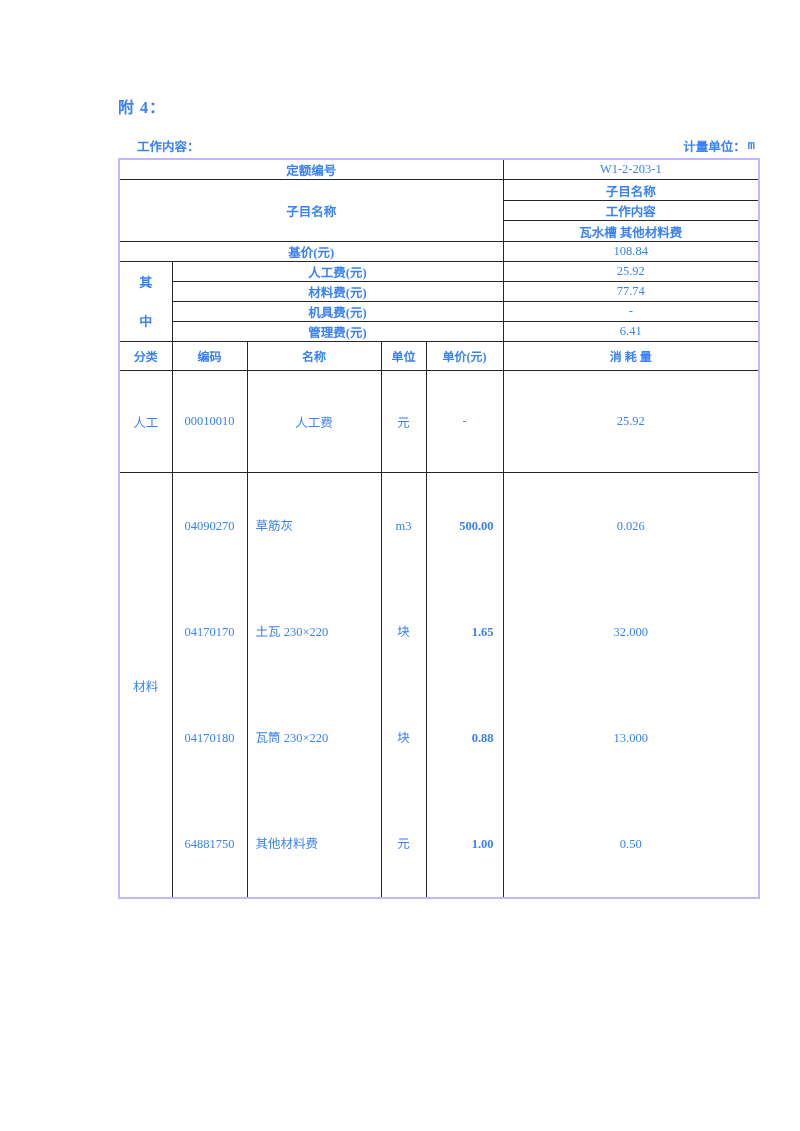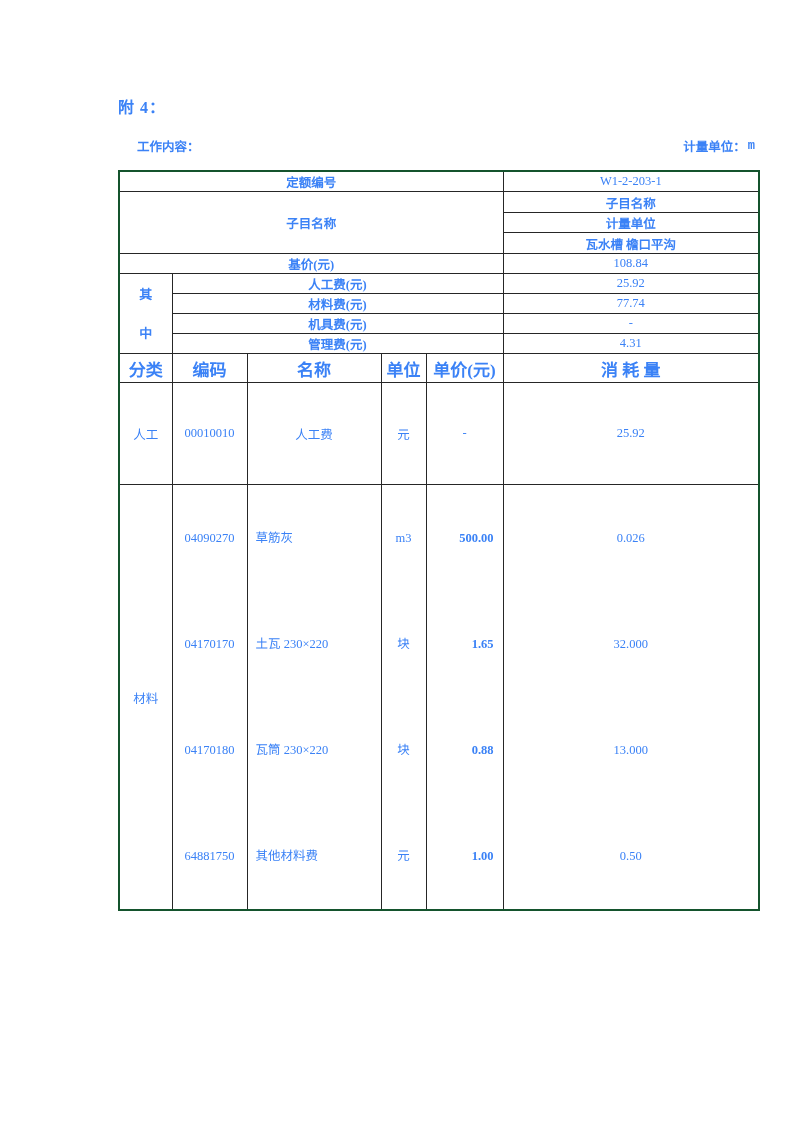--- a/index.html
+++ b/index.html
@@ -24,37 +24,36 @@
   }
   .meta-left { display:flex; align-items:center; }
   .work-content-text { margin-left:28px; }
   .meta-right { display:flex; align-items:center; }
   .unit-value { font-family:"Liberation Mono","DejaVu Sans Mono",monospace; font-size:12px; font-weight:700; margin-left:2px; }
 
   table.quota-table {
     position:absolute; left:118px; top:158px;
     width:640px;
     border-collapse:collapse; table-layout:fixed;
-    border:2px solid #14532d;
-    margin-top:12px;
+    border:2px solid #c4b5fd;
   }
   .quota-table td {
     border:1px solid #262626;
     padding:0;
     font-size:12.5px;
     text-align:center;
     vertical-align:middle;
     overflow:hidden;
   }
   .lbl { font-weight:700; font-size:13px; }
   .val { font-size:12.5px; }
   .val-bold { font-weight:700; font-size:12.5px; }
   .among-cell > div { line-height:1; font-weight:700; font-size:13px; }
   .among-inner { height:100%; min-height:78px; display:flex; flex-direction:column; justify-content:space-around; align-items:center; }
-  .colhead td { font-weight:700; font-size:17px; }
+  .colhead td { font-weight:700; font-size:12px; }
   .cat-cell { font-weight:400; font-size:12.5px; }
   .name-cell { text-align:left; padding-left:8px; }
   .price-cell { text-align:right; padding-right:9px; }
   .stack-cell { vertical-align:top; }
   .stack-inner {
     height:424px; display:flex; flex-direction:column;
     justify-content:space-around; align-items:stretch;
   }
   .stack-inner > div { line-height:1.2; }
   .st-center { text-align:center; }
@@ -98,24 +97,24 @@
     <tbody>
       <tr class="h22">
         <td colspan="5" class="lbl">定额编号</td>
         <td class="val">W1-2-203-1</td>
       </tr>
       <tr class="h23">
         <td colspan="5" rowspan="3" class="lbl">子目名称</td>
         <td class="val-bold">子目名称</td>
       </tr>
       <tr class="h20">
-        <td class="val-bold">计量单位</td>
+        <td class="val-bold">工作内容</td>
       </tr>
       <tr class="h23">
-        <td class="val-bold">瓦水槽 檐口平沟</td>
+        <td class="val-bold">瓦水槽 其他材料费</td>
       </tr>
       <tr class="h21">
         <td colspan="5" class="lbl">基价(元)</td>
         <td class="val">108.84</td>
       </tr>
       <tr class="h19">
         <td rowspan="4" class="among-cell">
           <div class="among-inner">
             <div>其</div>
             <div>中</div>
@@ -127,21 +126,21 @@
       <tr class="h21">
         <td colspan="4" class="lbl">材料费(元)</td>
         <td class="val">77.74</td>
       </tr>
       <tr class="h20">
         <td colspan="4" class="lbl">机具费(元)</td>
         <td class="val">-</td>
       </tr>
       <tr class="h21">
         <td colspan="4" class="lbl">管理费(元)</td>
-        <td class="val">4.31</td>
+        <td class="val">6.41</td>
       </tr>
       <tr class="h31 colhead">
         <td>分类</td>
         <td>编码</td>
         <td>名称</td>
         <td>单位</td>
         <td>单价(元)</td>
         <td>消 耗 量</td>
       </tr>
       <tr class="h104">

